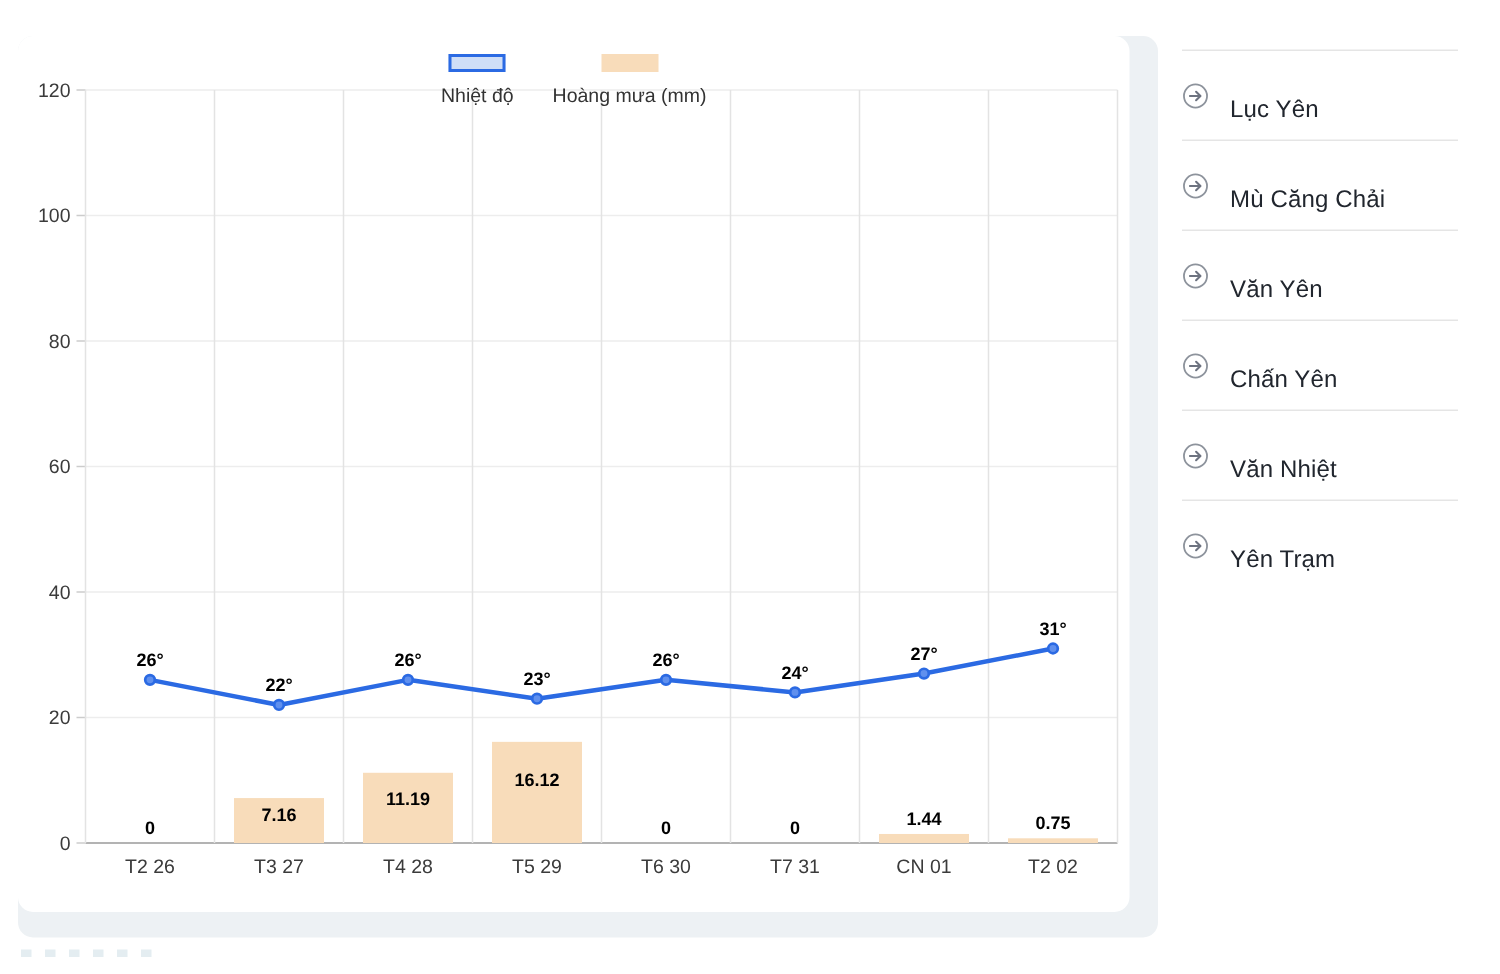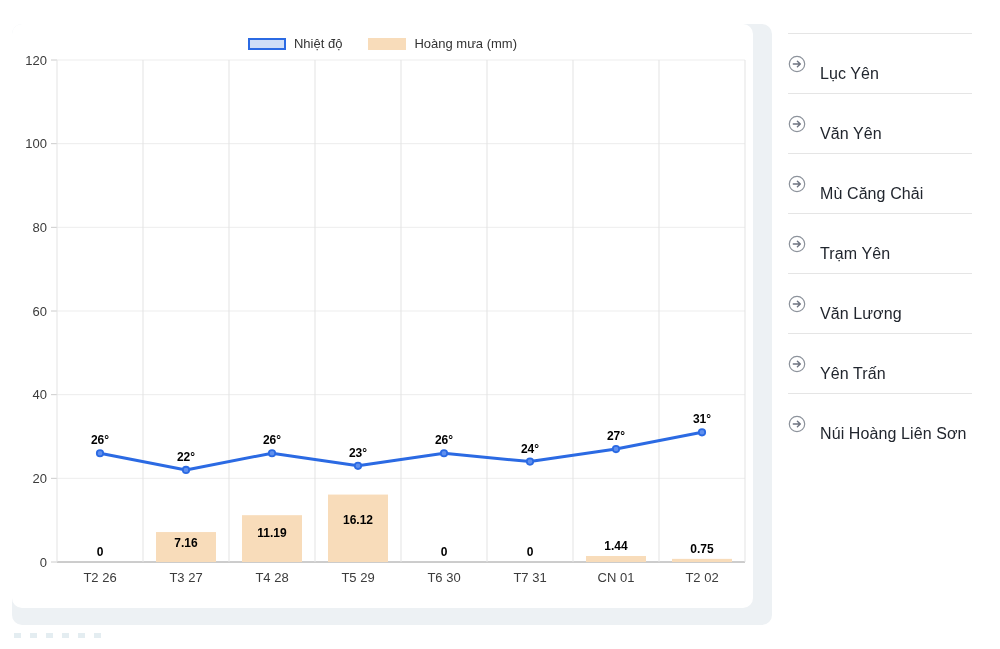--- a/index.html
+++ b/index.html
@@ -1,21 +1,21 @@
 <!DOCTYPE html>
 <html><head>
 <meta charset="utf-8">
 <style>
   * { margin:0; padding:0; box-sizing:border-box; }
   html,body { width:1000px; height:649px; background:#ffffff; font-family:"Liberation Sans", sans-serif; overflow:hidden; }
   .stage { position:relative; width:1000px; height:649px; }
   .panel-bg { position:absolute; left:12px; top:24px; width:760px; height:601px; background:#edf1f4; border-radius:10px; }
   .chart-card { position:absolute; left:12px; top:24px; width:741px; height:584px; background:#ffffff; border-radius:10px; }
   .legend { position:absolute; left:0; top:12px; width:100%; display:flex; justify-content:center; align-items:center; gap:26px; }
-  .legend-item { display:flex; align-items:center; gap:8px; }
+  .legend-item { display:flex; align-items:center; gap:8px;flex-direction:column; }
   .swatch { width:38px; height:12px; display:inline-block; }
   .legend-label { font-size:13px; color:#333; }
   .dots { position:absolute; left:14px; top:633px; display:flex; gap:9px; }
   .dot { width:7px; height:5px; background:#e4edf1; }
   .sidebar { position:absolute; left:788px; top:33px; width:184px; border-top:1px solid #e5e5e5; }
   .side-item { display:flex; align-items:center; gap:14px; height:60px; border-bottom:1px solid #e5e5e5; cursor:pointer; }
   .side-item:last-child { border-bottom:none; }
   .side-label { font-size:16px; color:#21262e; font-weight:500; letter-spacing:0.1px;margin-top:20px; }
   .arrow-icon { width:18px; height:18px; display:inline-flex; }
   svg text { font-family:"Liberation Sans", sans-serif; }
@@ -130,69 +130,60 @@
     <span class="side-label">Lục Yên</span>
   </div>
 
   <div class="side-item">
     <span class="arrow-icon">
       <svg width="18" height="18" viewBox="0 0 18 18">
         <circle cx="9" cy="9" r="7.7" fill="none" stroke="#8d939c" stroke-width="1.2"></circle>
         <path d="M5.3 9 H12 M9.4 6.2 L12.3 9 L9.4 11.8" fill="none" stroke="#6d7380" stroke-width="1.4" stroke-linecap="round" stroke-linejoin="round"></path>
       </svg>
     </span>
+    <span class="side-label">Mù Căng Chải</span>
+  </div>
+
+  <div class="side-item">
+    <span class="arrow-icon">
+      <svg width="18" height="18" viewBox="0 0 18 18">
+        <circle cx="9" cy="9" r="7.7" fill="none" stroke="#8d939c" stroke-width="1.2"></circle>
+        <path d="M5.3 9 H12 M9.4 6.2 L12.3 9 L9.4 11.8" fill="none" stroke="#6d7380" stroke-width="1.4" stroke-linecap="round" stroke-linejoin="round"></path>
+      </svg>
+    </span>
     <span class="side-label">Văn Yên</span>
   </div>
 
   <div class="side-item">
     <span class="arrow-icon">
       <svg width="18" height="18" viewBox="0 0 18 18">
         <circle cx="9" cy="9" r="7.7" fill="none" stroke="#8d939c" stroke-width="1.2"></circle>
         <path d="M5.3 9 H12 M9.4 6.2 L12.3 9 L9.4 11.8" fill="none" stroke="#6d7380" stroke-width="1.4" stroke-linecap="round" stroke-linejoin="round"></path>
       </svg>
     </span>
-    <span class="side-label">Mù Căng Chải</span>
-  </div>
-
-  <div class="side-item">
-    <span class="arrow-icon">
-      <svg width="18" height="18" viewBox="0 0 18 18">
-        <circle cx="9" cy="9" r="7.7" fill="none" stroke="#8d939c" stroke-width="1.2"></circle>
-        <path d="M5.3 9 H12 M9.4 6.2 L12.3 9 L9.4 11.8" fill="none" stroke="#6d7380" stroke-width="1.4" stroke-linecap="round" stroke-linejoin="round"></path>
-      </svg>
-    </span>
-    <span class="side-label">Trạm Yên</span>
+    <span class="side-label">Chấn Yên</span>
   </div>
 
 
   <div class="side-item">
     <span class="arrow-icon">
       <svg width="18" height="18" viewBox="0 0 18 18">
         <circle cx="9" cy="9" r="7.7" fill="none" stroke="#8d939c" stroke-width="1.2"></circle>
         <path d="M5.3 9 H12 M9.4 6.2 L12.3 9 L9.4 11.8" fill="none" stroke="#6d7380" stroke-width="1.4" stroke-linecap="round" stroke-linejoin="round"></path>
       </svg>
     </span>
-    <span class="side-label">Văn Lương</span>
+    <span class="side-label">Văn Nhiệt</span>
   </div>
 
   <div class="side-item">
     <span class="arrow-icon">
       <svg width="18" height="18" viewBox="0 0 18 18">
         <circle cx="9" cy="9" r="7.7" fill="none" stroke="#8d939c" stroke-width="1.2"></circle>
         <path d="M5.3 9 H12 M9.4 6.2 L12.3 9 L9.4 11.8" fill="none" stroke="#6d7380" stroke-width="1.4" stroke-linecap="round" stroke-linejoin="round"></path>
       </svg>
     </span>
-    <span class="side-label">Yên Trấn</span>
+    <span class="side-label">Yên Trạm</span>
   </div>
 
 
 
-  <div class="side-item">
-    <span class="arrow-icon">
-      <svg width="18" height="18" viewBox="0 0 18 18">
-        <circle cx="9" cy="9" r="7.7" fill="none" stroke="#8d939c" stroke-width="1.2"></circle>
-        <path d="M5.3 9 H12 M9.4 6.2 L12.3 9 L9.4 11.8" fill="none" stroke="#6d7380" stroke-width="1.4" stroke-linecap="round" stroke-linejoin="round"></path>
-      </svg>
-    </span>
-    <span class="side-label">Núi Hoàng Liên Sơn</span>
-  </div>
 </div>
 </div>
 
 </body></html>

